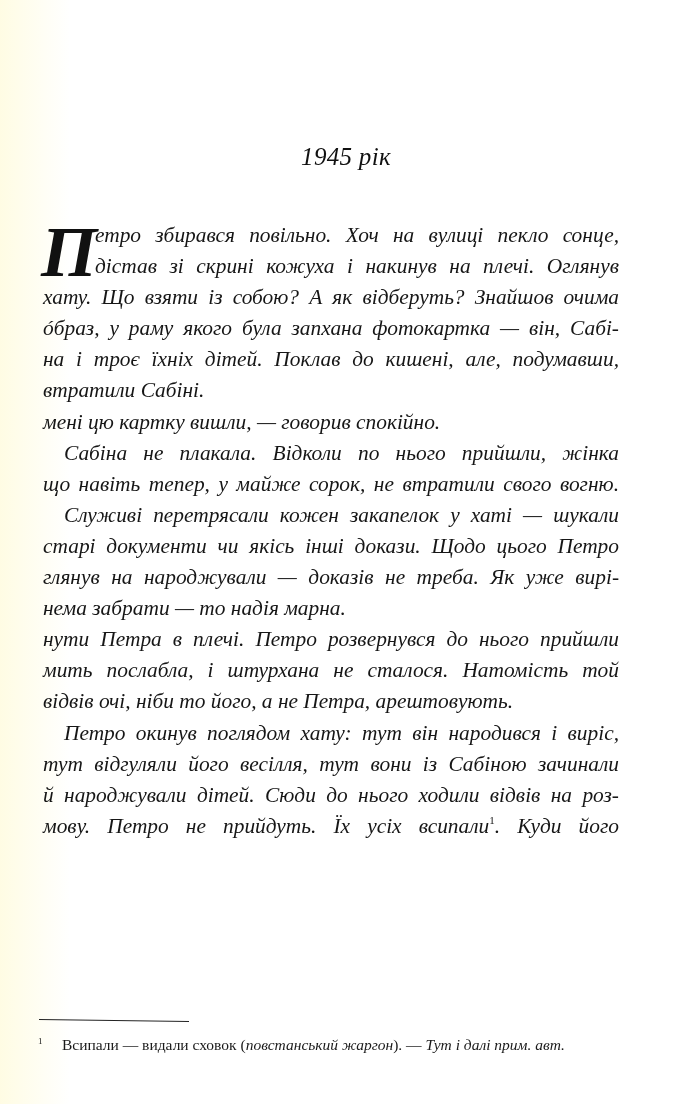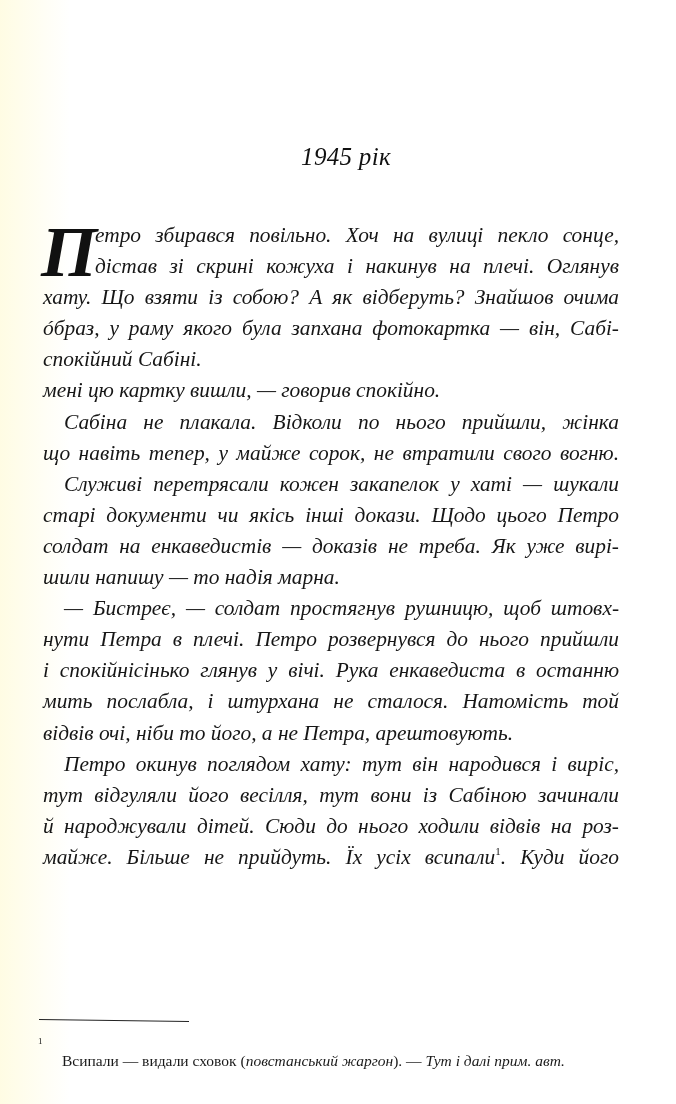--- a/index.html
+++ b/index.html
@@ -103,56 +103,55 @@
     }
     .footnote .fn-num {
       position: absolute;
       left: 0;
       top: -4px;
       font-size: 9px;
     }
     .footnote .fn-text {
       position: absolute;
       left: 24px;
-      top: 16px;
+      top: 0;
     }
     .footnote em {
       font-style: italic;
     }
   </style>
 </head>
 <body>
 
 <div class="page-tint"></div>
 
 <div class="chapter-title">1945 рік</div>
 
 <div class="body-text" id="body-text">
   <span class="drop-cap">П</span>
 <span class="line dropline"><span>етро збирався повільно. Хоч на вулиці пекло сонце,</span></span>
     <span class="line dropline"><span>дістав зі скрині кожуха і накинув на плечі. Оглянув</span></span>
     <span class="line"><span>хату. Що взяти із собою? А як відберуть? Знайшов очима</span></span>
     <span class="line"><span>óбраз, у раму якого була запхана фотокартка — він, Сабі-</span></span>
-    <span class="line last"><span>спокійний Сабіні.</span></span>
+    <span class="line"><span>на і троє їхніх дітей. Поклав до кишені, але, подумавши,</span></span>
+    <span class="line last"><span>втратили Сабіні.</span></span>
     <span class="line last"><span>мені цю картку вишли, — говорив спокійно.</span></span>
     <span class="line indent"><span>Сабіна не плакала. Відколи по нього прийшли, жінка</span></span>
     <span class="line"><span>що навіть тепер, у майже сорок, не втратили свого вогню.</span></span>
     <span class="line indent"><span>Служиві перетрясали кожен закапелок у хаті — шукали</span></span>
     <span class="line"><span>старі документи чи якісь інші докази. Щодо цього Петро</span></span>
-    <span class="line"><span>солдат на енкаведистів — доказів не треба. Як уже вирі-</span></span>
-    <span class="line last"><span>шили напишу — то надія марна.</span></span>
-    <span class="line indent"><span>— Бистреє, — солдат простягнув рушницю, щоб штовх-</span></span>
+    <span class="line"><span>глянув на народжували — доказів не треба. Як уже вирі-</span></span>
+    <span class="line last"><span>нема забрати — то надія марна.</span></span>
     <span class="line"><span>нути Петра в плечі. Петро розвернувся до нього прийшли</span></span>
-    <span class="line"><span>і спокійнісінько глянув у вічі. Рука енкаведиста в останню</span></span>
     <span class="line"><span>мить послабла, і штурхана не сталося. Натомість той</span></span>
     <span class="line last"><span>відвів очі, ніби то його, а не Петра, арештовують.</span></span>
     <span class="line indent"><span>Петро окинув поглядом хату: тут він народився і виріс,</span></span>
     <span class="line"><span>тут відгуляли його весілля, тут вони із Сабіною зачинали</span></span>
     <span class="line"><span>й народжували дітей. Сюди до нього ходили відвів на роз-</span></span>
-    <span class="line"><span>майже. Більше не прийдуть. Їх усіх всипали</span><sup class="fnref">1</sup><span>. Куди його</span></span>
+    <span class="line"><span>мову. Петро не прийдуть. Їх усіх всипали</span><sup class="fnref">1</sup><span>. Куди його</span></span>
   </div>
 
 <div class="footnote-rule"></div>
 
 <div class="footnote">
   <span class="fn-num">1</span>
   <span class="fn-text"><span>Всипали</span><span> — видали сховок (</span><em>повстанський жаргон</em><span>). — </span><em>Тут і далі прим. авт.</em></span>
 </div>
 
 </body></html>

